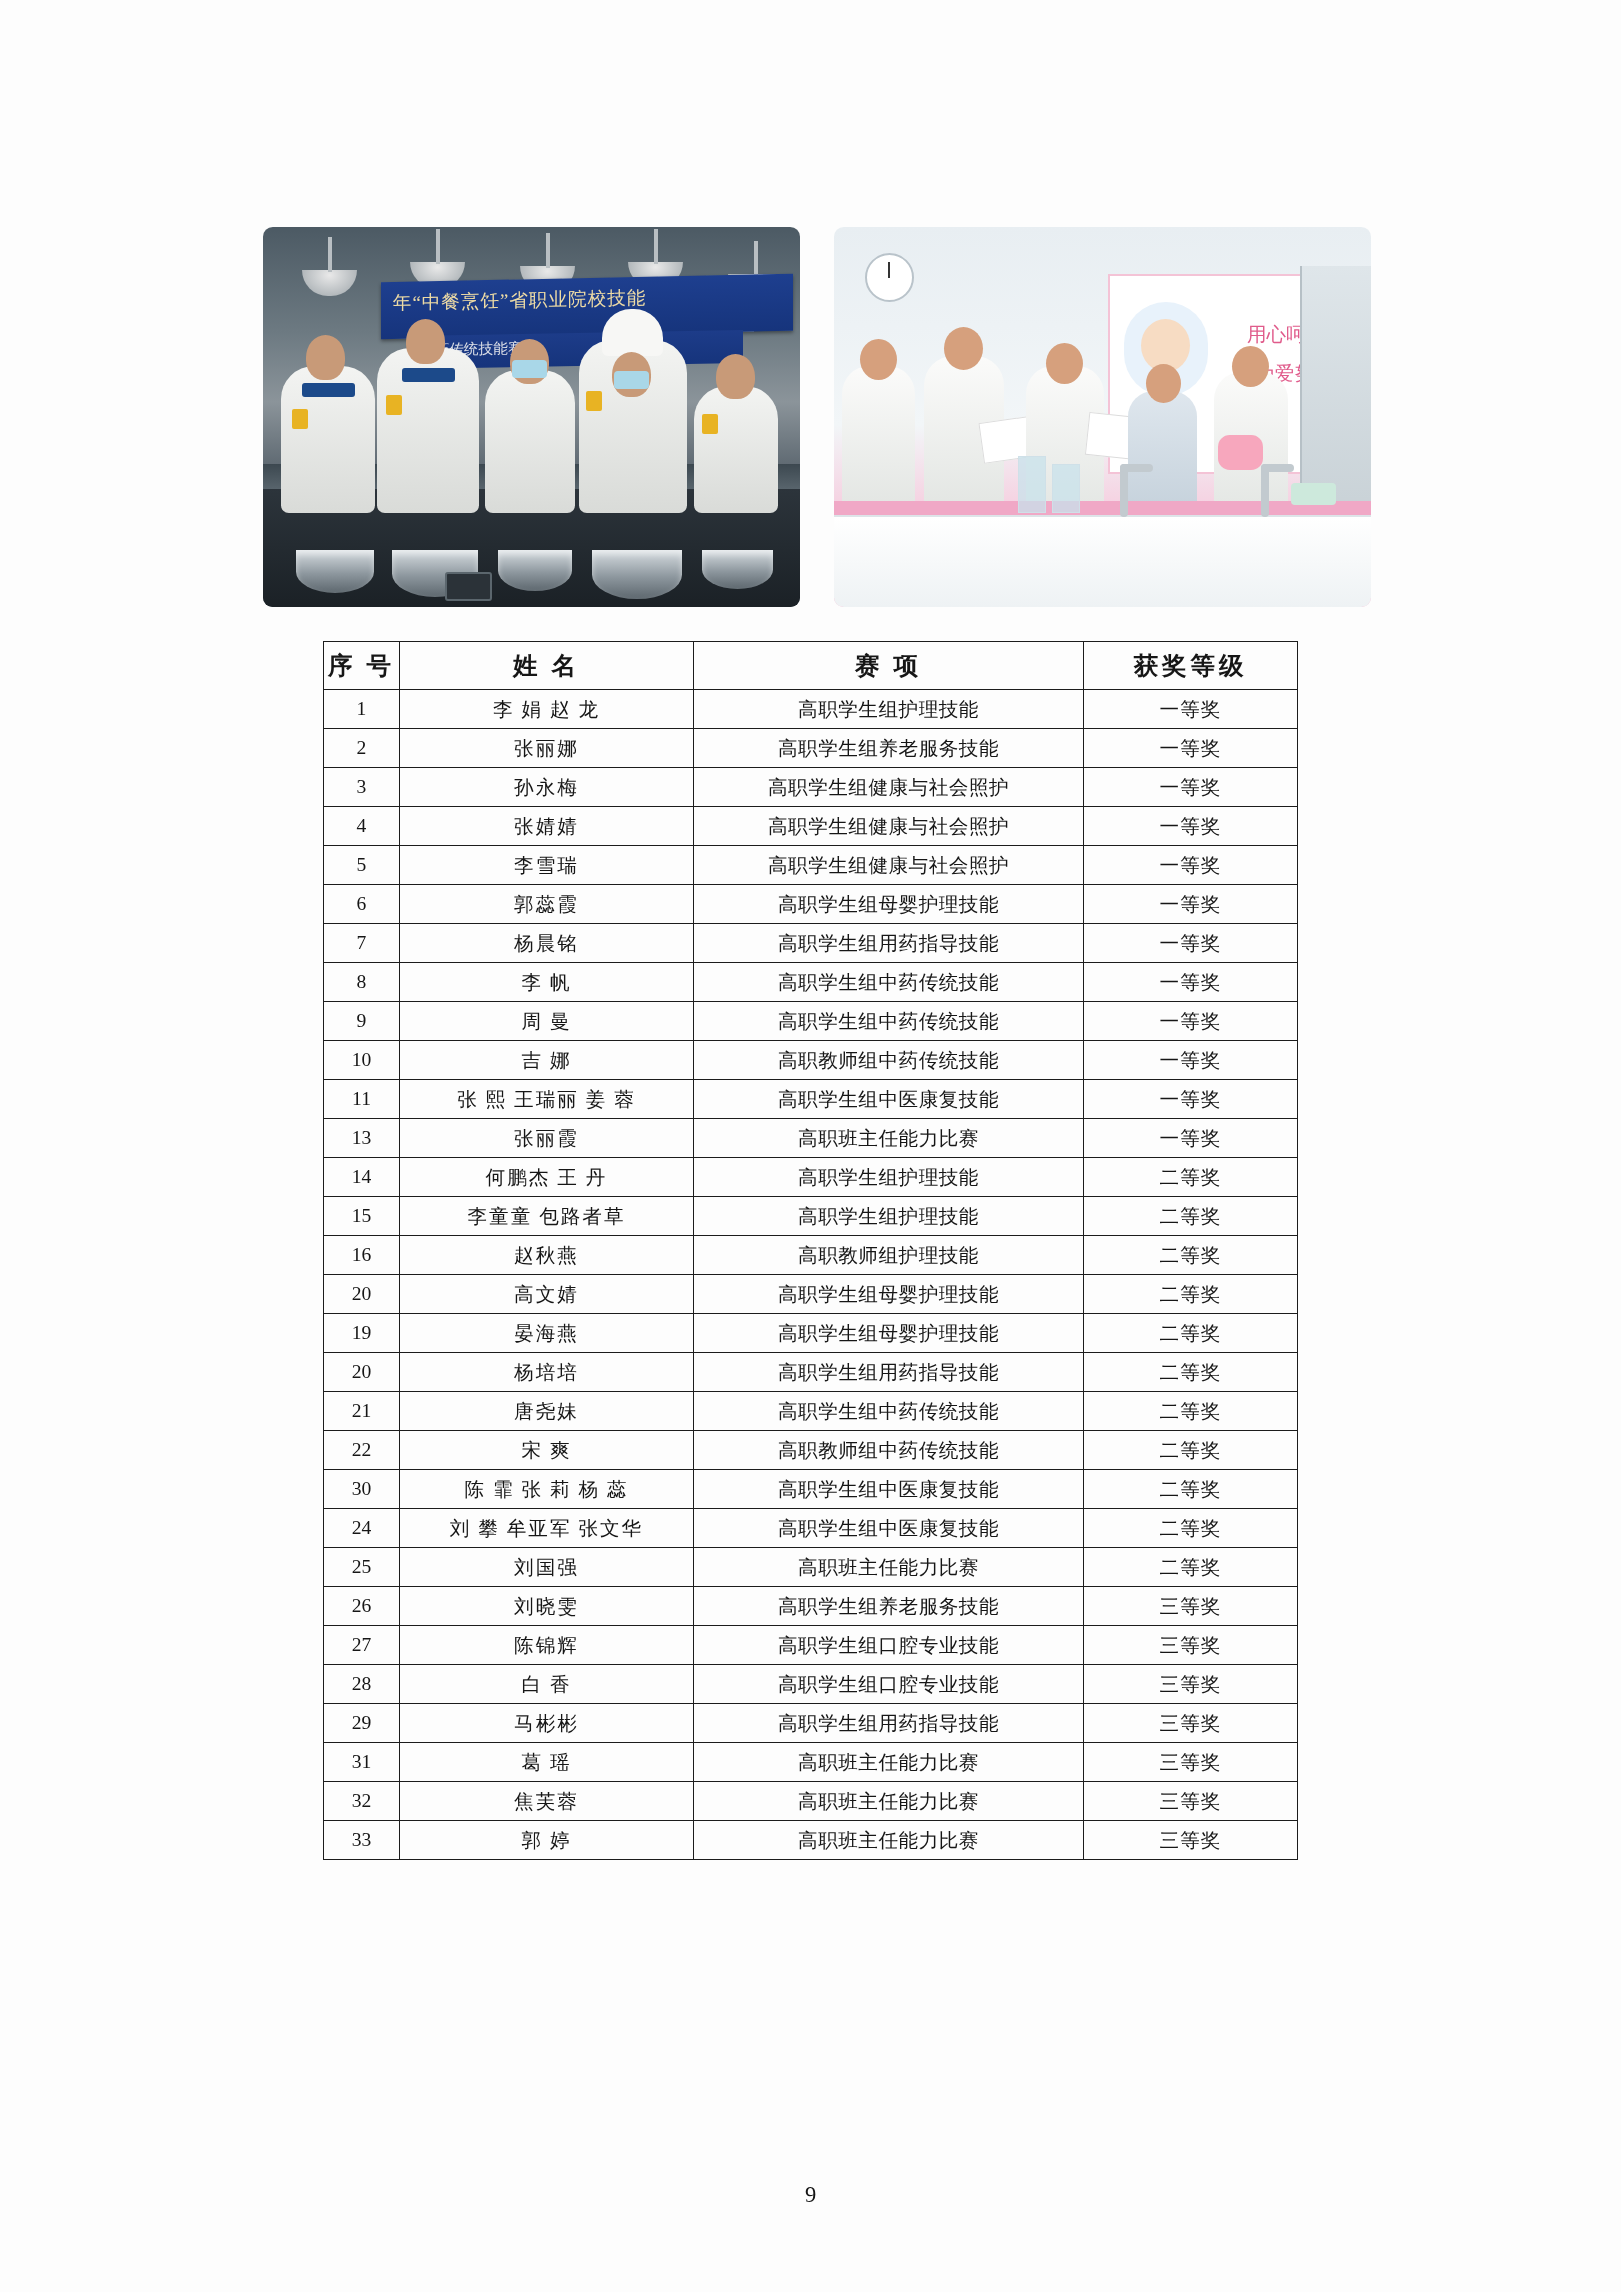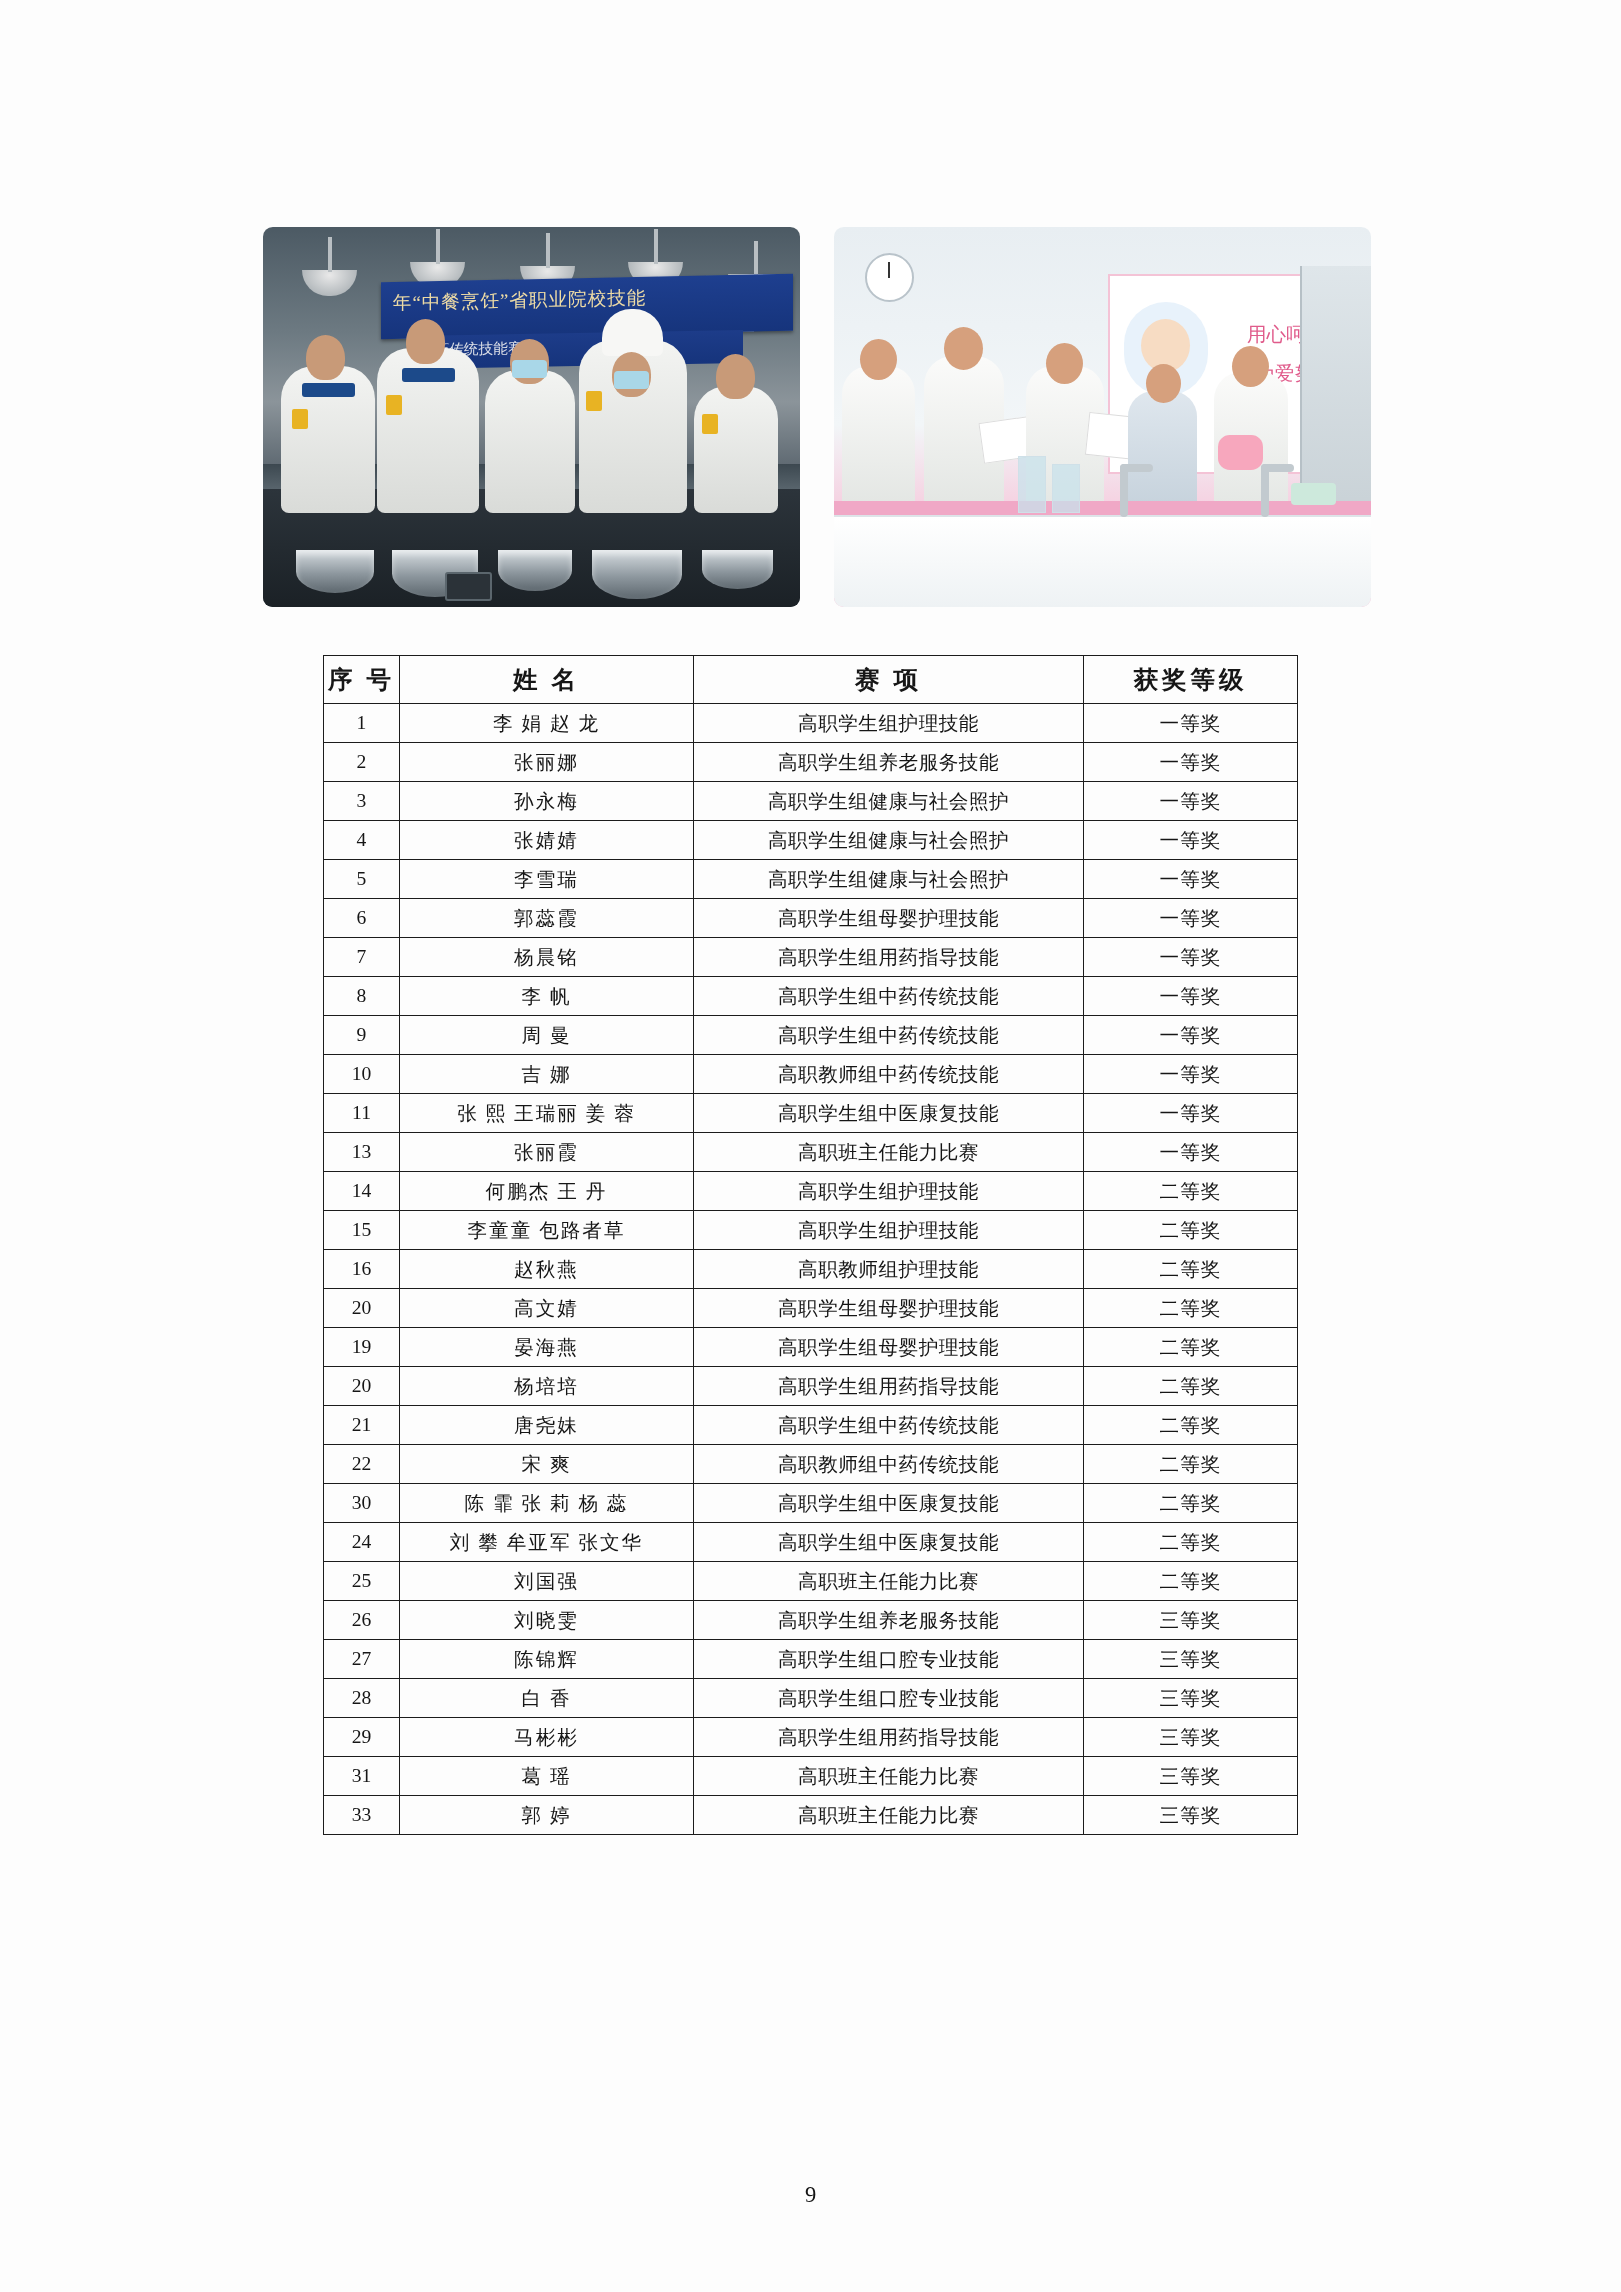--- a/index.html
+++ b/index.html
@@ -175,21 +175,21 @@
     position: absolute; bottom: 90px; width: 7.8px; height: 53px; background: #c2cacf; border-radius: 3.9px;
   }
   .faucet:after {
     content:""; position:absolute; left:0; top:0; width:33px; height:7.8px; background:#c2cacf; border-radius:3.9px;
   }
 
   
   .table-wrap {
     position: absolute;
     left: 323px;
-    top: 655px;
+    top: 641px;
     width: 974px;
   }
   table.award-table {
     border-collapse: collapse;
     width: 974px;
     table-layout: fixed;
   }
   table.award-table th,
   table.award-table td {
     border: 1px solid #1c1c1c;
@@ -502,20 +502,26 @@
             <td class="item">高职学生组用药指导技能</td>
             <td class="level">三等奖</td>
           </tr>
           <tr>
             <td class="no">31</td>
             <td class="name">葛  瑶</td>
             <td class="item">高职班主任能力比赛</td>
             <td class="level">三等奖</td>
           </tr>
           <tr>
+            <td class="no">32</td>
+            <td class="name">焦芙蓉</td>
+            <td class="item">高职班主任能力比赛</td>
+            <td class="level">三等奖</td>
+          </tr>
+          <tr>
             <td class="no">33</td>
             <td class="name">郭  婷</td>
             <td class="item">高职班主任能力比赛</td>
             <td class="level">三等奖</td>
           </tr>
         </tbody>
     </table>
   </div>
 
   <div class="page-number">9</div>

